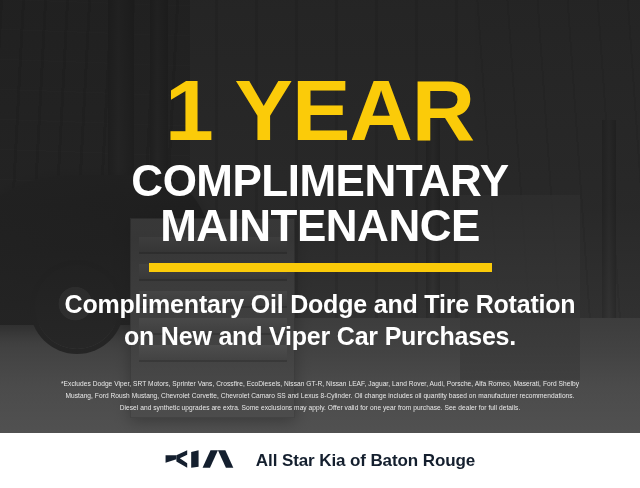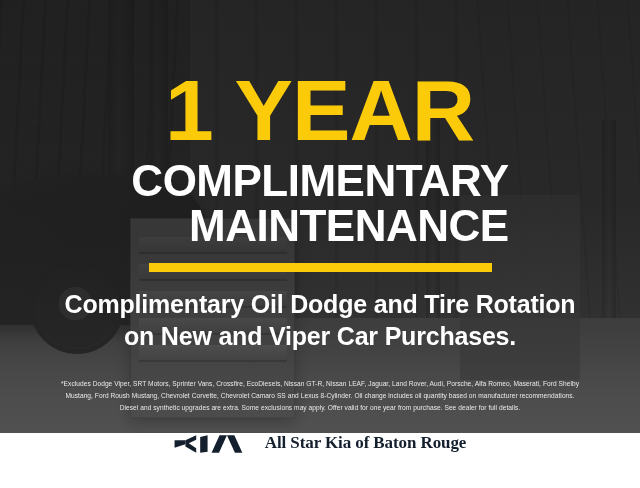--- a/index.html
+++ b/index.html
@@ -125,21 +125,21 @@
   }
   .subhead{
     margin-top:10px;
     text-align:center;
     color:#ffffff;
     font-weight:700;
     font-size:44px;
     line-height:1.03;
     letter-spacing:-0.5px;
   }
-  .subhead .l2{ display:block;text-align:right; }
+  .subhead .l2{ display:block; }
   .rule{
     margin-top:14px;
     width:343px; height:9px;
     background:#FBCB09;
   }
   .pitch{
     margin-top:16px;
     text-align:center;
     color:#ffffff;
     font-weight:700;
@@ -158,23 +158,22 @@
     line-height:1.82;
     letter-spacing:.05px;
   }
   .disclaimer span{ display:block; }
 
   
   .footer{
     position:absolute; left:0; right:0; bottom:0;
     height:55px;
     background:#ffffff;
-    display:flex; align-items:flex-start; justify-content:center;
+    display:flex; align-items:center; justify-content:center;
     gap:17px;
-    font-family:Liberation Serif, serif;
   }
   .kia-logo{ display:block; }
   .dealer{
     color:#141f2e;
     font-size:17px;
     font-weight:700;
     letter-spacing:-0.1px;
     white-space:nowrap;
   }
 </style>

